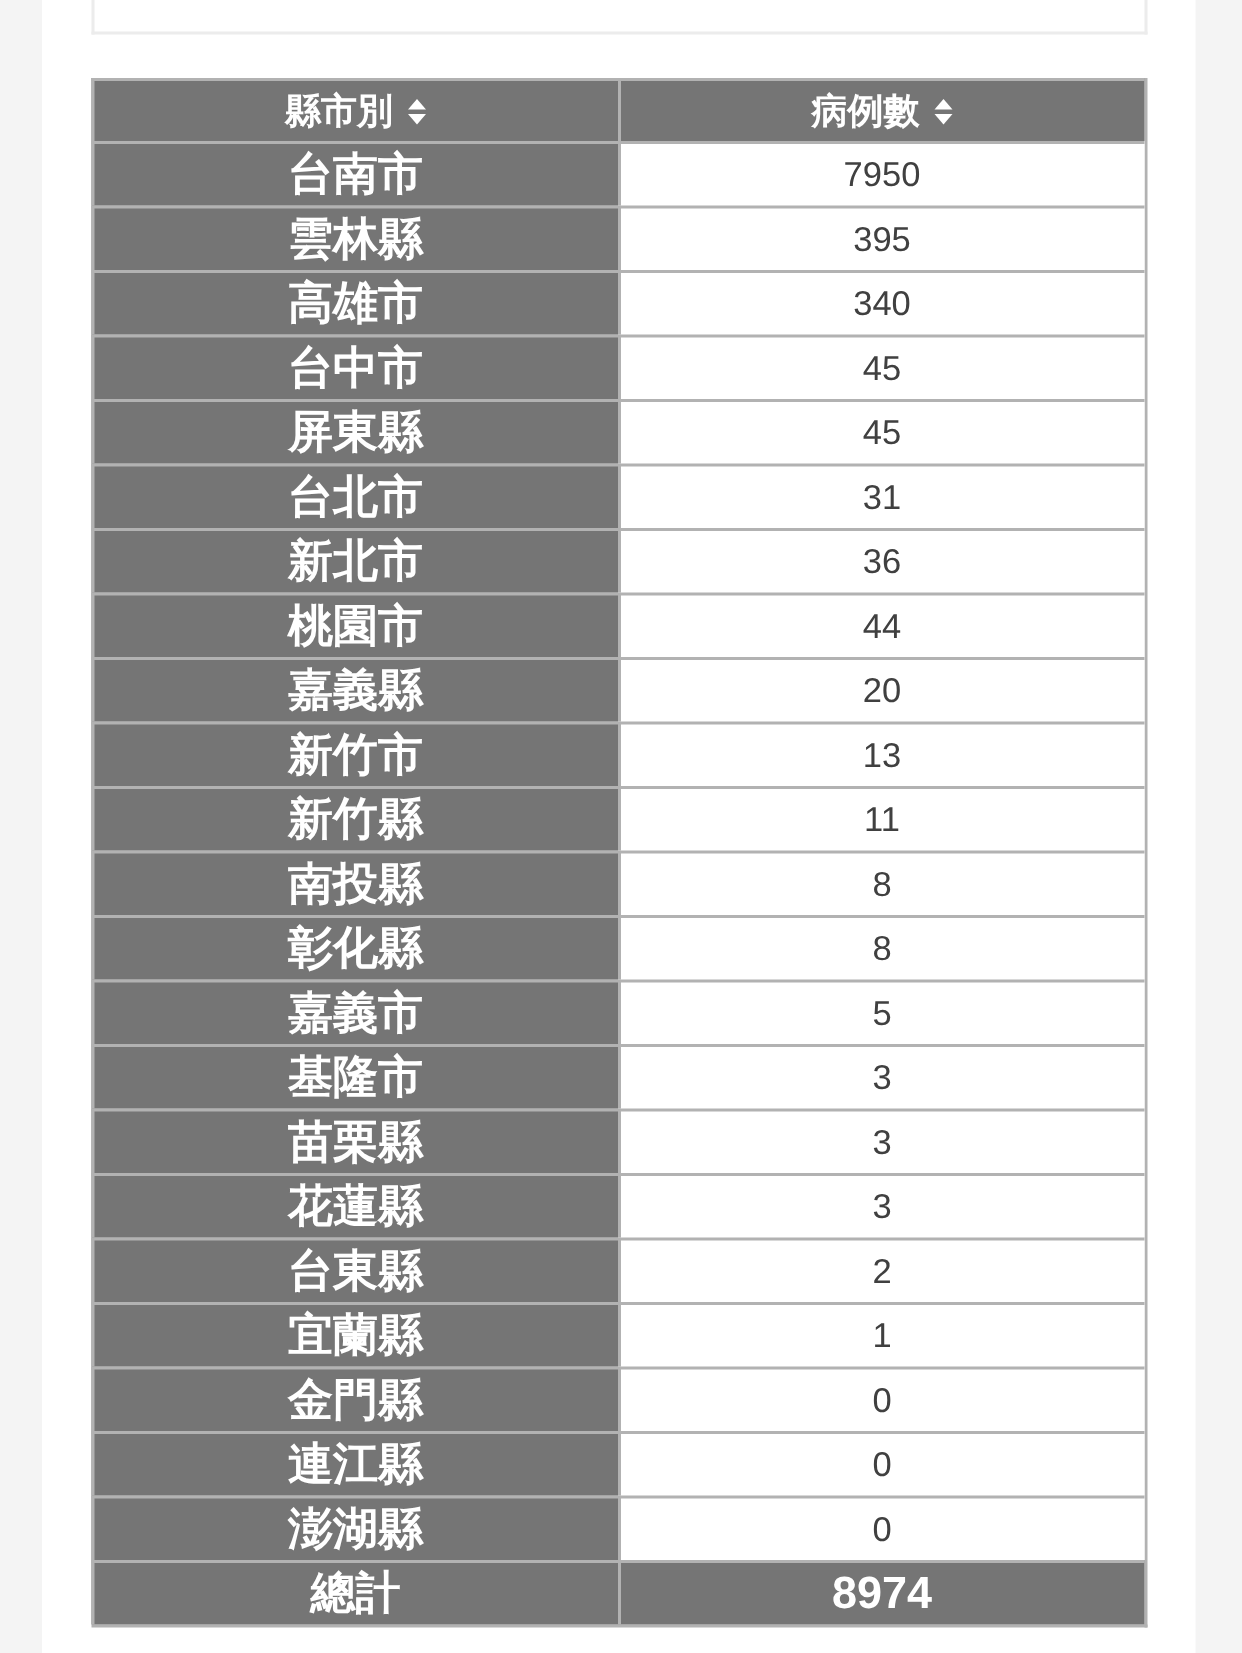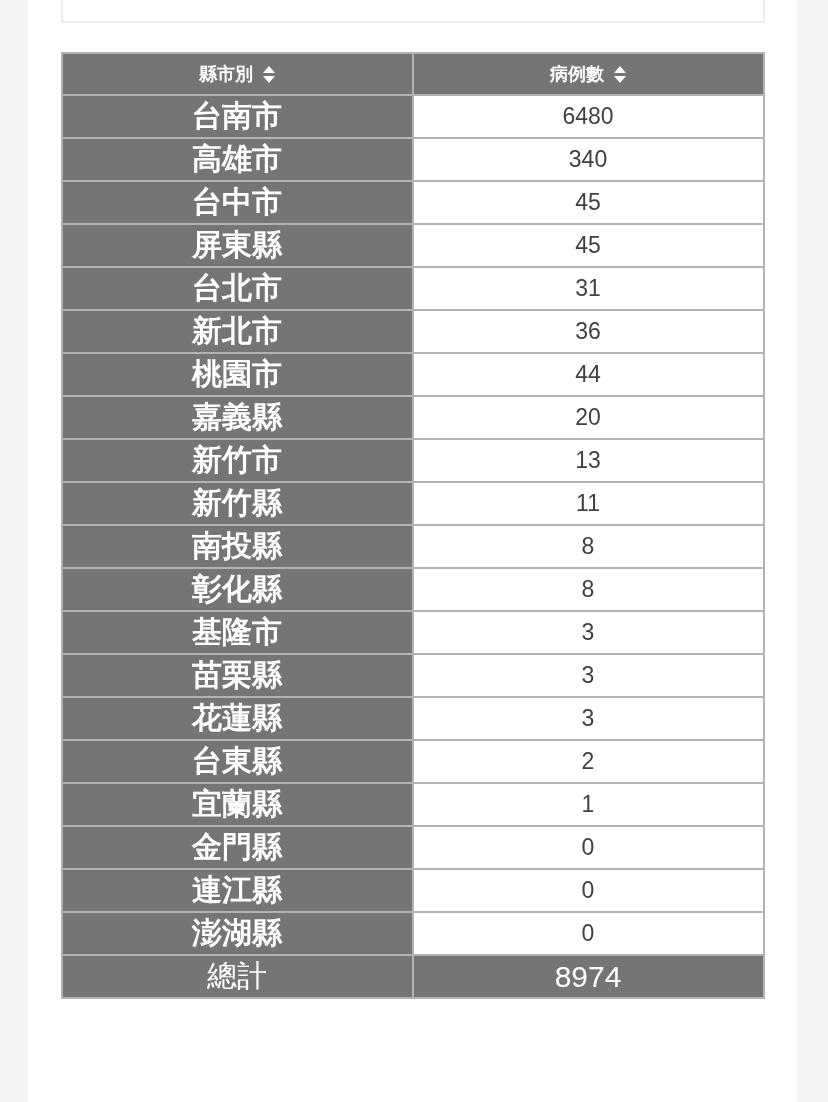--- a/index.html
+++ b/index.html
@@ -45,41 +45,41 @@
     padding:0;
     text-align:center;
     vertical-align:middle;
     border-top:2px solid var(--border);
     border-left:2px solid var(--border);
     width:50%;
   }
   .data-table th{
     background:var(--cell-gray);
     color:var(--header-text);
-    font-size:18px;
+    font-size:24px;
     font-weight:bold;
     cursor:pointer;
     margin-top:20px;
   }
   td.region-cell{
     background:var(--cell-gray);
     color:var(--header-text);
     font-size:30px;
     font-weight:bold;
   }
   td.value-cell{
     background:var(--card-bg);
     color:var(--value-text);
     font-size:23px;
     font-weight:normal;
   }
   tfoot td.region-cell,tfoot td.value-cell{
     background:var(--cell-gray);
     color:var(--header-text);
-    font-weight:normal;
+    font-weight:bold;
   }
   tfoot td.value-cell{font-size:30px;}
   .th-inner{display:inline-flex;align-items:center;justify-content:center;gap:10px;}
   .sort-icon{display:inline-flex;flex-direction:column;gap:3px;}
   .tri-up{width:0;height:0;border-left:6px solid transparent;border-right:6px solid transparent;border-bottom:7px solid #fff;}
   .tri-down{width:0;height:0;border-left:6px solid transparent;border-right:6px solid transparent;border-top:7px solid #fff;}
 </style>
 </head>
 <body>
 
@@ -106,21 +106,25 @@
               <span class="tri-up"></span>
               <span class="tri-down"></span>
             </span>
           </span>
         </th>
       </tr>
     </thead>
     <tbody>
         <tr>
           <td class="region-cell">台南市</td>
-          <td class="value-cell">6480</td>
+          <td class="value-cell">7950</td>
+        </tr>
+        <tr>
+          <td class="region-cell">雲林縣</td>
+          <td class="value-cell">395</td>
         </tr>
         <tr>
           <td class="region-cell">高雄市</td>
           <td class="value-cell">340</td>
         </tr>
         <tr>
           <td class="region-cell">台中市</td>
           <td class="value-cell">45</td>
         </tr>
         <tr>
@@ -151,20 +155,24 @@
           <td class="region-cell">新竹縣</td>
           <td class="value-cell">11</td>
         </tr>
         <tr>
           <td class="region-cell">南投縣</td>
           <td class="value-cell">8</td>
         </tr>
         <tr>
           <td class="region-cell">彰化縣</td>
           <td class="value-cell">8</td>
+        </tr>
+        <tr>
+          <td class="region-cell">嘉義市</td>
+          <td class="value-cell">5</td>
         </tr>
         <tr>
           <td class="region-cell">基隆市</td>
           <td class="value-cell">3</td>
         </tr>
         <tr>
           <td class="region-cell">苗栗縣</td>
           <td class="value-cell">3</td>
         </tr>
         <tr>

